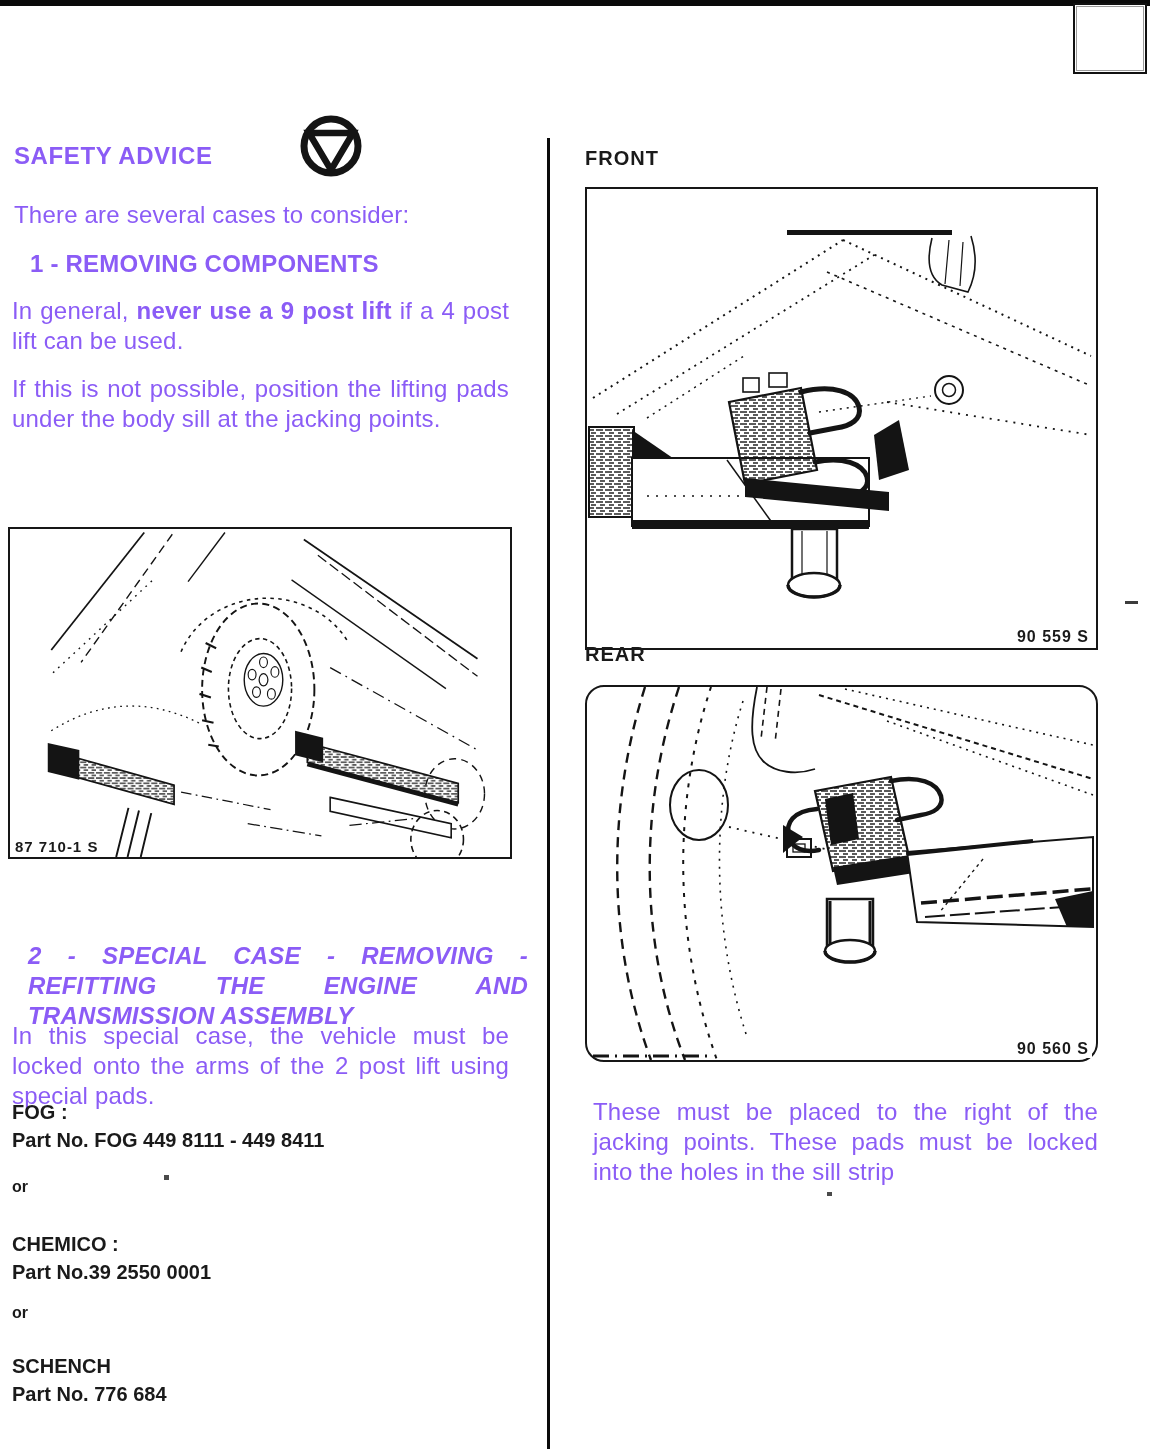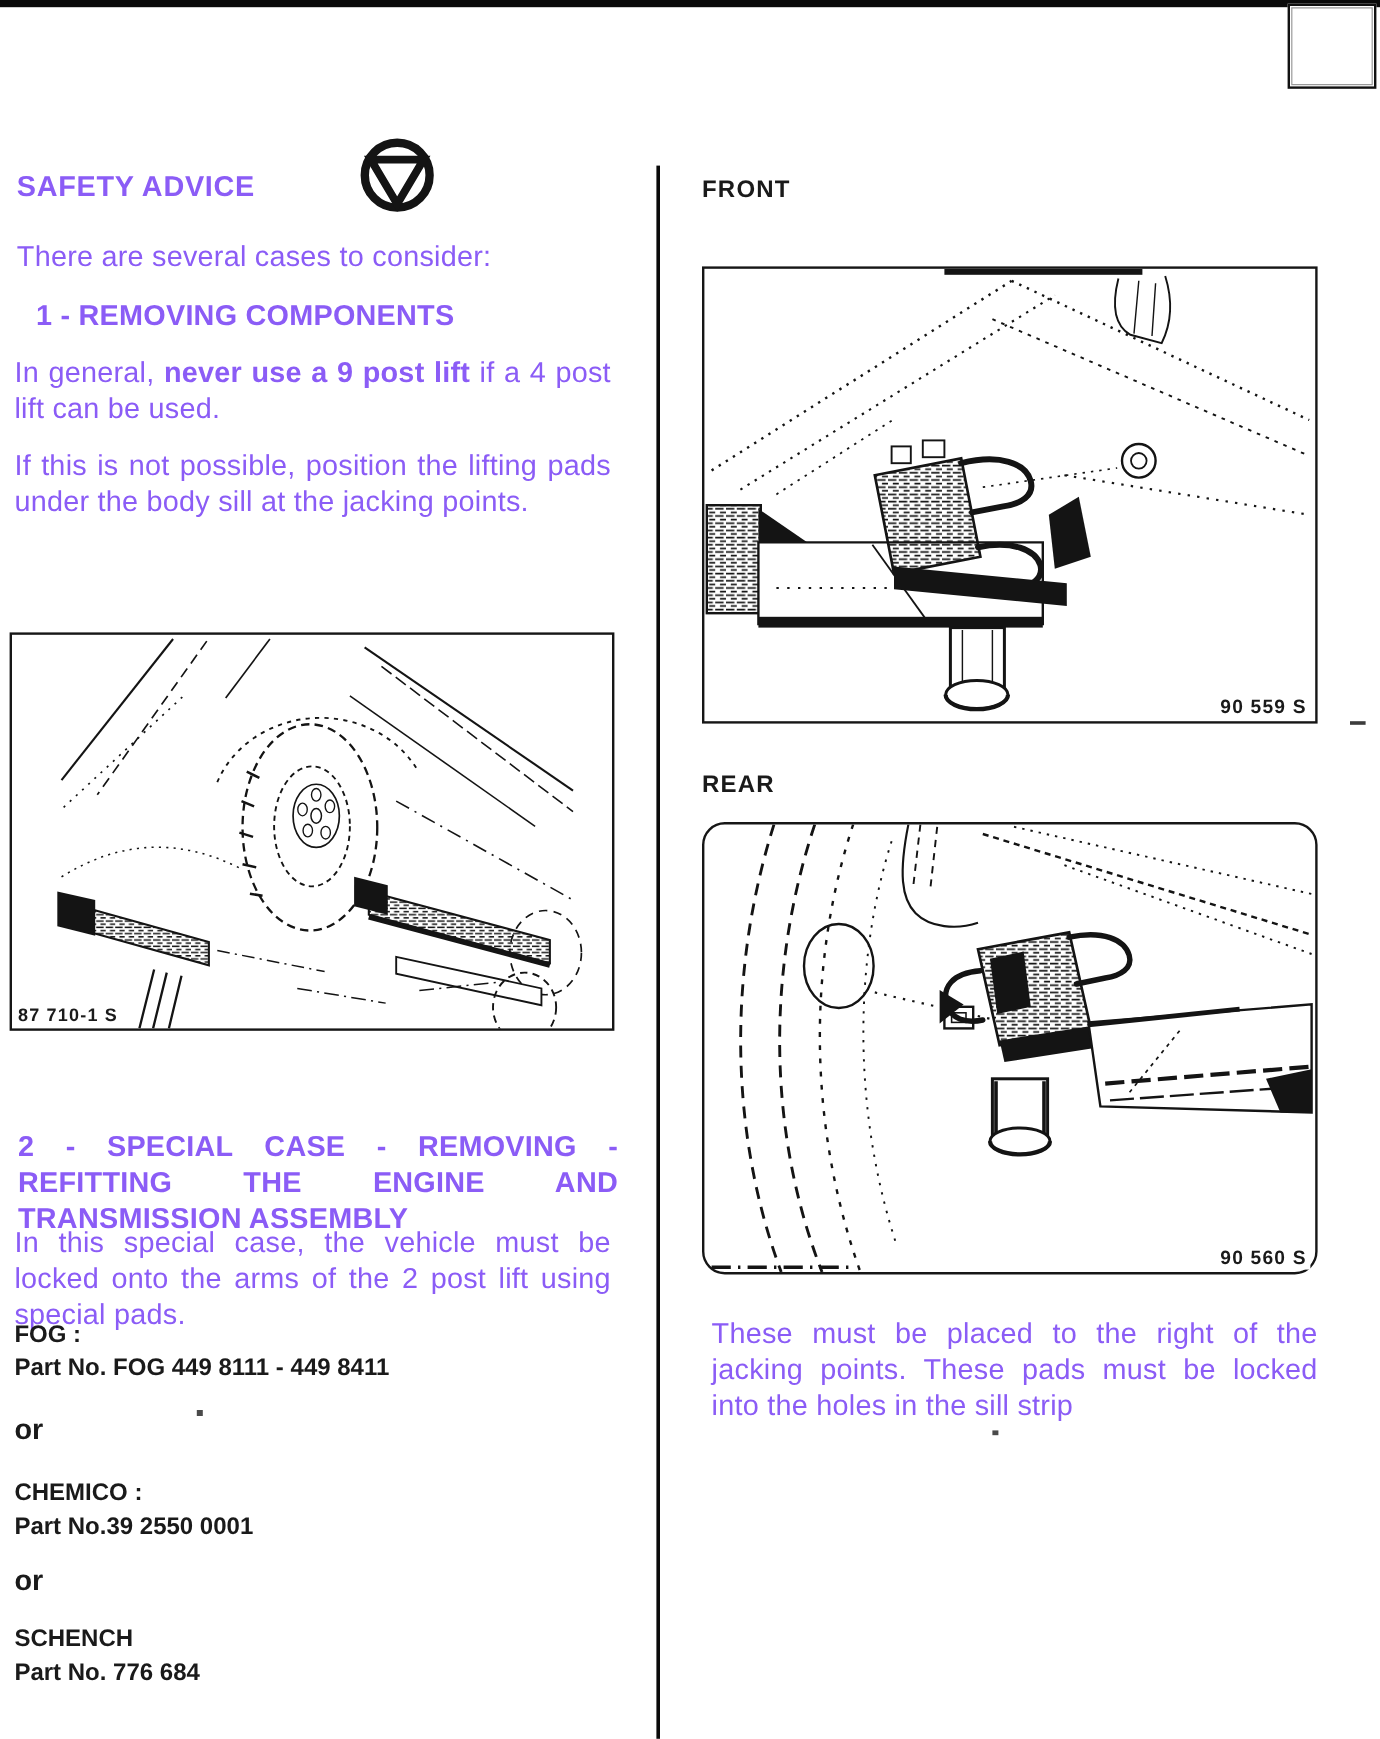--- a/index.html
+++ b/index.html
@@ -13,21 +13,21 @@
   .just{text-align:justify;}
   .b{font-weight:bold;}
   .rule{position:absolute;background:#0a0a0a;}
   .fig{position:absolute;border:2px solid #161616;background:#fff;box-sizing:border-box;}
   .fig svg{display:block;width:100%;height:100%;}
   .cap{position:absolute;font-weight:600;font-size:16px;letter-spacing:1px;color:#1a1a1a;background:#fff;padding:0 3px;}
   .figlabel{position:absolute;font-weight:bold;font-size:20px;letter-spacing:1px;text-align:left;}
   .corner-box{position:absolute;border:2px solid #111;box-shadow:inset 0 0 0 1px #fff, inset 0 0 0 2px #9a9a9a;background:#fff;box-sizing:border-box;}
   .speck{position:absolute;background:#4a4a4a;}
   .supp{position:absolute;font-size:20px;line-height:28px;font-weight:bold;text-align:right;}
-  .or{position:absolute;font-size:24px;font-weight:600;text-align:center;}
+  .or{position:absolute;font-size:16px;font-weight:600;text-align:center;}
 </style>
 </head>
 <body>
 
 <div class="rule" style="left:0;top:79;width:1150px;height:6px;"></div>
 <div class="corner-box" style="left:1073px;top:3px;width:74px;height:71px;"></div>
 <div class="rule" style="left:547px;top:138px;width:3px;height:1311px;"></div>
 
 <div class="t b" style="left:14px;top:141px;letter-spacing:.6px;">SAFETY ADVICE</div>
 
@@ -88,40 +88,40 @@
       <polygon points="290,230 322,238 322,266 290,258" fill="#141414" stroke="none"></polygon>
       <path d="M304,268 L476,314" stroke-width="5"></path>
       <polygon points="330,306 468,336 468,352 330,322" fill="#ffffff" stroke-width="1.8"></polygon>
       <ellipse cx="452" cy="354" rx="30" ry="33" stroke-width="1.8" stroke-dasharray="7 5"></ellipse>
       <path d="M236,336 L320,350 M352,338 L428,330" stroke-width="1.4" stroke-dasharray="14 5 2 5"></path>
     </g>
   </svg>
   <div class="cap" style="left:2px;bottom:2px;font-size:15px;">87 710-1 S</div>
 </div>
 
-<div class="t b just" style="left:15px;top:941px;width:500px;">2 - SPECIAL CASE - REMOVING - REFITTING THE ENGINE AND TRANSMISSION ASSEMBLY</div>
+<div class="t b just" style="left:28px;top:941px;width:500px;font-style:italic;">2 - SPECIAL CASE - REMOVING - REFITTING THE ENGINE AND TRANSMISSION ASSEMBLY</div>
 
 <div class="t just" style="left:12px;top:1021px;width:497px;">In this special case, the vehicle must be locked onto the arms of the 2 post lift using special pads.</div>
 
 <div class="supp" style="left:12px;top:1098px;">FOG :</div>
 <div class="supp" style="left:12px;top:1126px;">Part No. FOG 449 8111 - 449 8411</div>
 
 <div class="or" style="left:12px;top:1178px;">or</div>
 
 <div class="supp" style="left:12px;top:1230px;">CHEMICO :</div>
 <div class="supp" style="left:12px;top:1258px;">Part No.39 2550 0001</div>
 
 <div class="or" style="left:12px;top:1304px;">or</div>
 
 <div class="supp" style="left:12px;top:1352px;">SCHENCH</div>
 <div class="supp" style="left:12px;top:1380px;">Part No. 776 684</div>
 
 <div class="figlabel" style="left:585px;top:147px;width:513px;">FRONT</div>
 
-<div class="fig" style="left:585px;top:187px;width:513px;height:381px;margin-top:35px;">
+<div class="fig" style="left:585px;top:187px;width:513px;height:463px;">
   <svg viewBox="0 0 509 377">
     <defs>
       <pattern id="h2" width="9" height="6" patternUnits="userSpaceOnUse">
         <line x1="0" y1="2" x2="7" y2="2" stroke="#141414" stroke-width="1.4"></line>
         <line x1="4" y1="5" x2="9" y2="5" stroke="#141414" stroke-width="1.4"></line>
       </pattern>
     </defs>
     <rect x="200" y="0" width="165" height="5" fill="#141414"></rect>
     <g stroke="#141414" fill="none">
       <path d="M6,168 L256,10" stroke-width="2" stroke-dasharray="2 5"></path>

